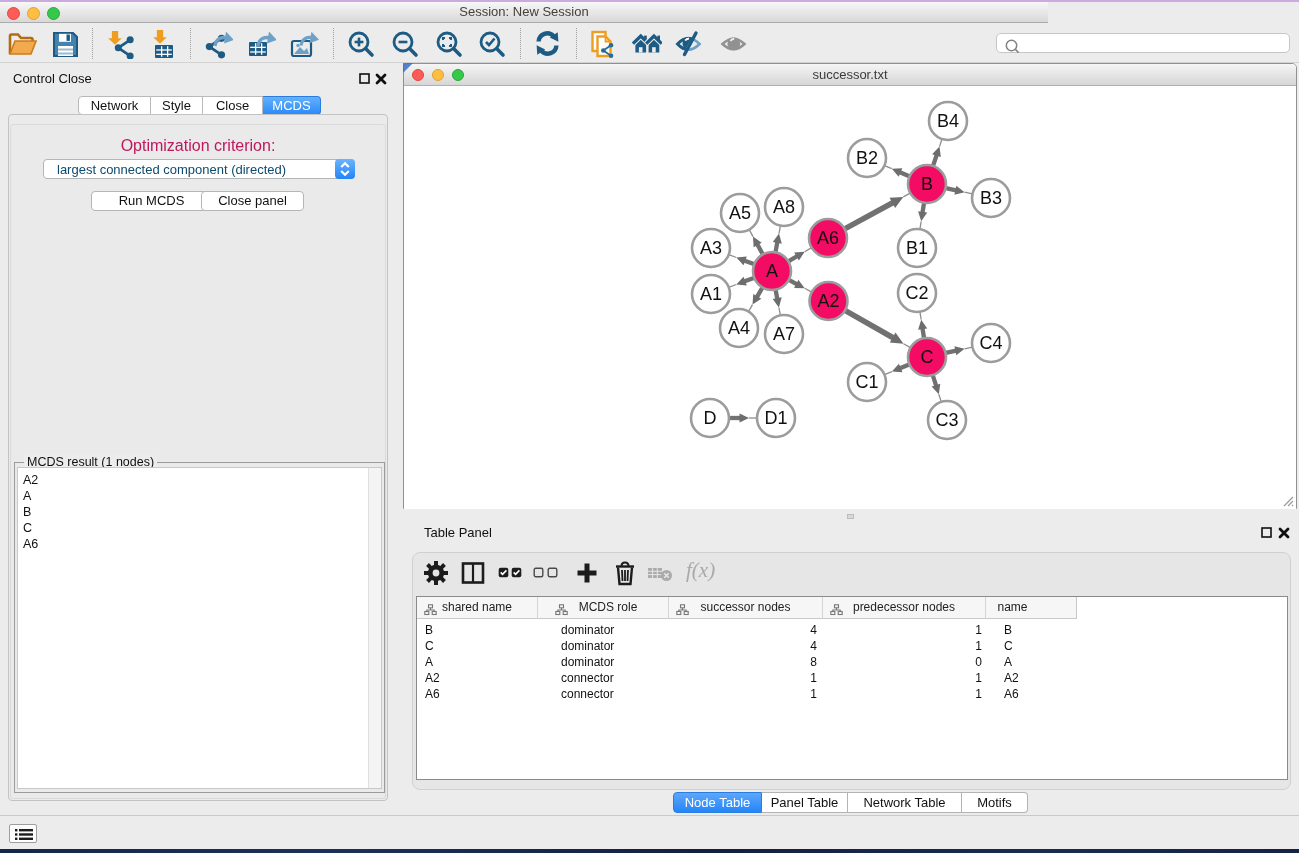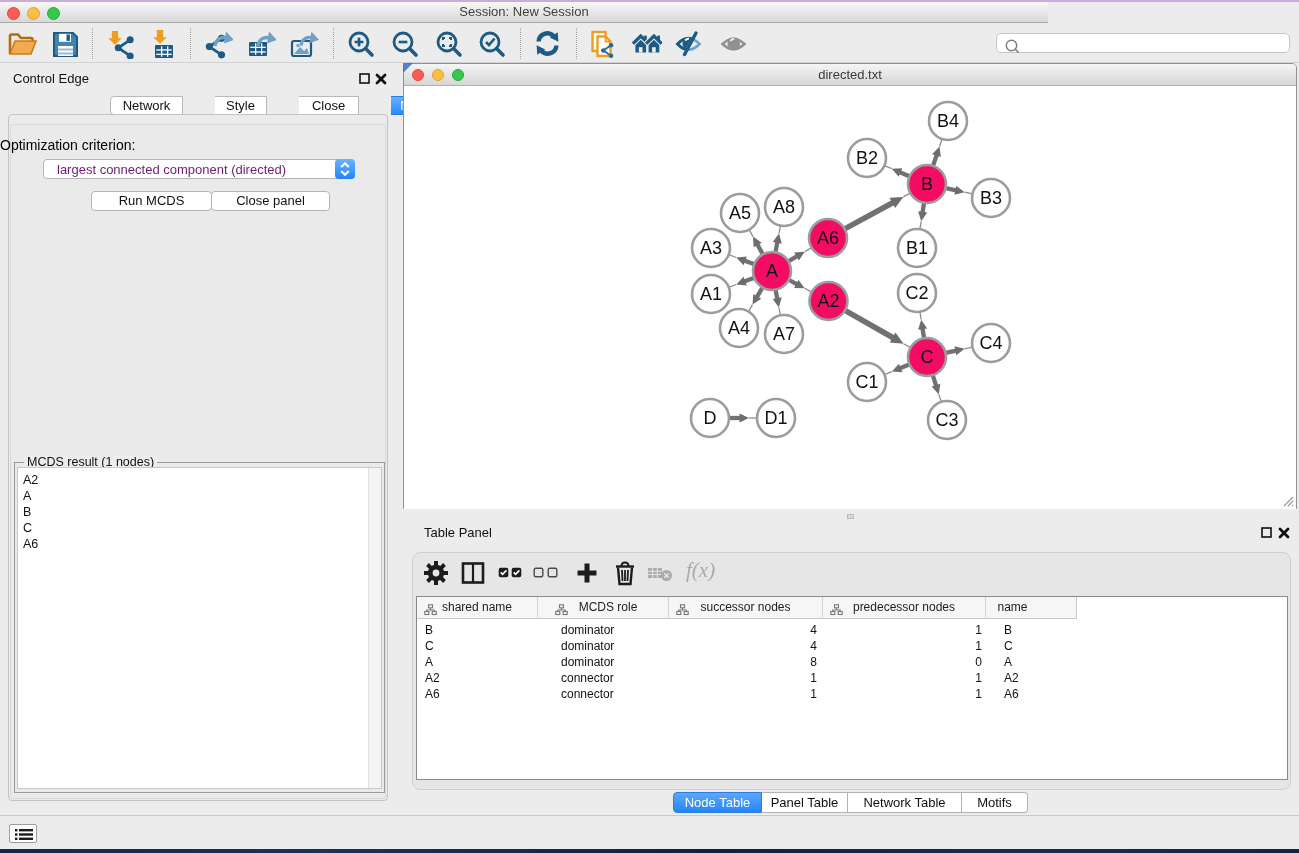--- a/index.html
+++ b/index.html
@@ -14,32 +14,32 @@
 #toolbar { left:0; top:24px; width:1299px; height:39px; background:#ececec; border-bottom:1px solid #d2d2d2; }
 .tsep { position:absolute; top:4px; height:31px; width:0; border-left:1px dotted #9f9f9f; }
 .tico { position:absolute; top:5px; }
 #searchbox { position:absolute; left:996px; top:9px; width:294px; height:20px; background:#fff;
   border:1px solid #c6c6c6; border-radius:5px; }
 
 #cp-title { left:13px; top:71px; font-size:13px; color:#111; }
 .wicon { position:absolute; }
 #cp-tabs { left:78px; top:96px; height:19px; display:flex; }
 .tab { height:19px; font-size:13px; text-align:center; line-height:17px; background:#fff;
-  border:1px solid #b9b9b9; border-left:none; color:#111;margin-left:32px; }
+  border:1px solid #b9b9b9; border-left:none; color:#111; }
 .tab.first { border-left:1px solid #b9b9b9; border-radius:4px 0 0 4px; }
 .tab.last { border-radius:0 4px 4px 0; }
 .tab.sel { background:linear-gradient(#66b1fc,#2a8bf8); border-color:#2a7de0; color:#fff; }
 #cp-box { left:8px; top:114px; width:380px; height:687px; border:1px solid #c3c3c3;
   border-radius:4px; background:#ebebeb; }
 #cp-inner { left:10px; top:124px; width:376px; height:675px; border:1px solid #d9d9d9;
   border-radius:3px; background:#eaeaea; }
-#opt-label { left:0; top:137px; width:396px; font-size:14px; color:#000000; }
+#opt-label { left:0; top:137px; width:396px; text-align:center; font-size:16px; color:#be185d; }
 #dropdown { left:43px; top:159px; width:312px; height:20px; background:#fff;
   border:1px solid #b5b5b5; border-radius:4px; }
-#dropdown .txt { position:absolute; left:13px; top:1px; font-size:13px; line-height:17px; color:#701a75; }
+#dropdown .txt { position:absolute; left:13px; top:1px; font-size:13px; line-height:17px; color:#0c4a6e; }
 #dropdown .step { position:absolute; right:-1px; top:-1px; width:20px; height:20px;
   border-radius:4px; background:linear-gradient(#6cb3fd,#2384f8); }
 .btn { position:absolute; height:20px; background:#fff; border:1px solid #b5b5b5;
   border-radius:4px; font-size:13px; text-align:center; line-height:18px; color:#111; }
 #groupbox { left:14px; top:462px; width:371px; height:331px; border:1px solid #9b9b9b; }
 #grouplabel { left:24px; top:455px; font-size:12.5px; color:#111; background:#ececec; padding:0 3px; }
 #mcds-list { left:17px; top:467px; width:365px; height:322px; background:#fff; border:1px solid #c8c8c8; }
 #mcds-list .scroll { position:absolute; right:0; top:0; width:13px; height:100%;
   background:#f4f4f4; border-left:1px solid #e0e0e0; }
 #mcds-list .items { position:absolute; left:5px; top:4px; font-size:12.5px; line-height:16px; color:#111; }
@@ -243,21 +243,21 @@
         <circle cx="13.8" cy="14.8" r="6.4" fill="#919191"></circle>
         <path d="M10.4 12 A 5 5 0 0 1 14.2 9.8" fill="none" stroke="#ececec" stroke-width="2"></path>
       </svg></div>
 <div id="searchbox">
       <div style="margin:2px 0 0 5px"><svg width="22" height="22" viewBox="0 0 22 22">
           <circle cx="9.5" cy="9.5" r="5.2" fill="none" stroke="#818181" stroke-width="1.5"></circle>
           <line x1="13.4" y1="13.4" x2="16.6" y2="16.6" stroke="#818181" stroke-width="1.5"></line>
         </svg></div>
     </div>
 </div>
-<div class="abs" id="cp-title">Control Edge</div>
+<div class="abs" id="cp-title">Control Close</div>
 <svg class="wicon" style="left:359px;top:73px" width="11" height="11" viewBox="0 0 11 11">
     <rect x="1" y="1" width="9" height="9" fill="none" stroke="#111" stroke-width="1.6"></rect>
   </svg>
 <svg class="wicon" style="left:375px;top:73px" width="12" height="12" viewBox="0 0 12 12">
     <g stroke="#111" stroke-width="2.8" stroke-linecap="round">
       <line x1="2" y1="2" x2="10" y2="10"></line>
       <line x1="10" y1="2" x2="2" y2="10"></line>
     </g>
   </svg>
 <div class="abs" id="cp-tabs">
@@ -270,33 +270,33 @@
 <div class="abs" id="cp-inner"></div>
 <div class="abs" id="opt-label">Optimization criterion:</div>
 <div class="abs" id="dropdown">
     <div class="txt">largest connected component (directed)</div>
     <div class="step"><svg width="20" height="20" viewBox="0 0 20 20">
         <path d="M6.2 8 L10 4.2 L13.8 8" fill="none" stroke="#fff" stroke-width="2.2"></path>
         <path d="M6.2 12 L10 15.8 L13.8 12" fill="none" stroke="#fff" stroke-width="2.2"></path>
       </svg></div>
   </div>
 <div class="btn" style="left:91px;top:191px;width:121px">Run MCDS</div>
-<div class="btn" style="left:211px;top:191px;width:119px">Close panel</div>
+<div class="btn" style="left:201px;top:191px;width:103px">Close panel</div>
 <div class="abs" id="groupbox"></div>
 <div class="abs" id="grouplabel">MCDS result (1 nodes)</div>
 <div class="abs" id="mcds-list">
     <div class="scroll"></div>
     <div class="items">A2<br>A<br>B<br>C<br>A6</div>
   </div>
 <div class="abs" id="frame">
 <div id="frame-tb">
 <div class="flight" style="left:7.5px;background:#fc5b57;border:1px solid #e2463f;"></div>
 <div class="flight" style="left:27.5px;background:#fdbe41;border:1px solid #e0a135;"></div>
 <div class="flight" style="left:47.5px;background:#35c84b;border:1px solid #2aa838;"></div>
-<div class="title">directed.txt</div>
+<div class="title">successor.txt</div>
 </div>
 <div id="canvas">
 <svg width="892" height="422" viewBox="0 0 892 422">
 <line x1="349.0" y1="149.6" x2="345.2" y2="142.6" stroke="#8d8d8d" stroke-width="1.3"></line>
 <line x1="359.3" y1="168.2" x2="352.7" y2="156.2" stroke="#717171" stroke-width="4.3"></line>
 <polygon points="349.0,149.6 357.7,155.7 349.6,160.2" fill="#6d6d6d"></polygon>
 <line x1="375.0" y1="146.5" x2="376.5" y2="138.7" stroke="#8d8d8d" stroke-width="1.3"></line>
 <line x1="371.3" y1="166.3" x2="373.6" y2="153.9" stroke="#717171" stroke-width="4.3"></line>
 <polygon points="375.0,146.5 377.8,156.7 368.8,155.0" fill="#6d6d6d"></polygon>
 <line x1="332.3" y1="170.5" x2="324.8" y2="167.7" stroke="#8d8d8d" stroke-width="1.3"></line>

